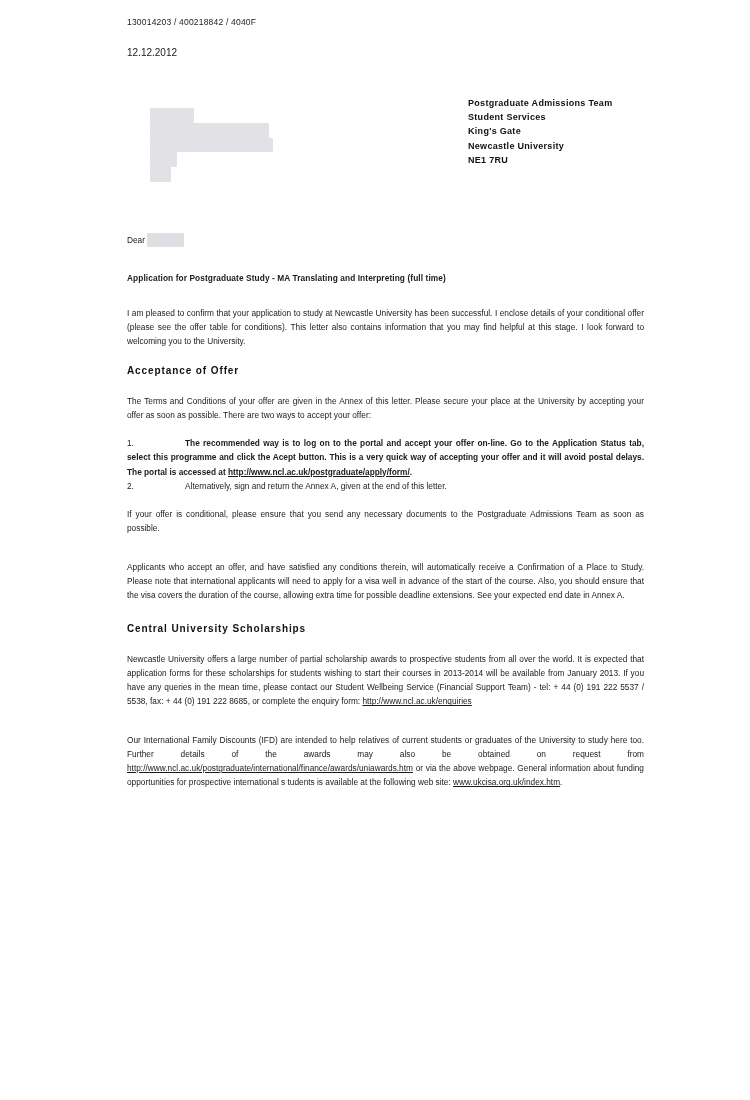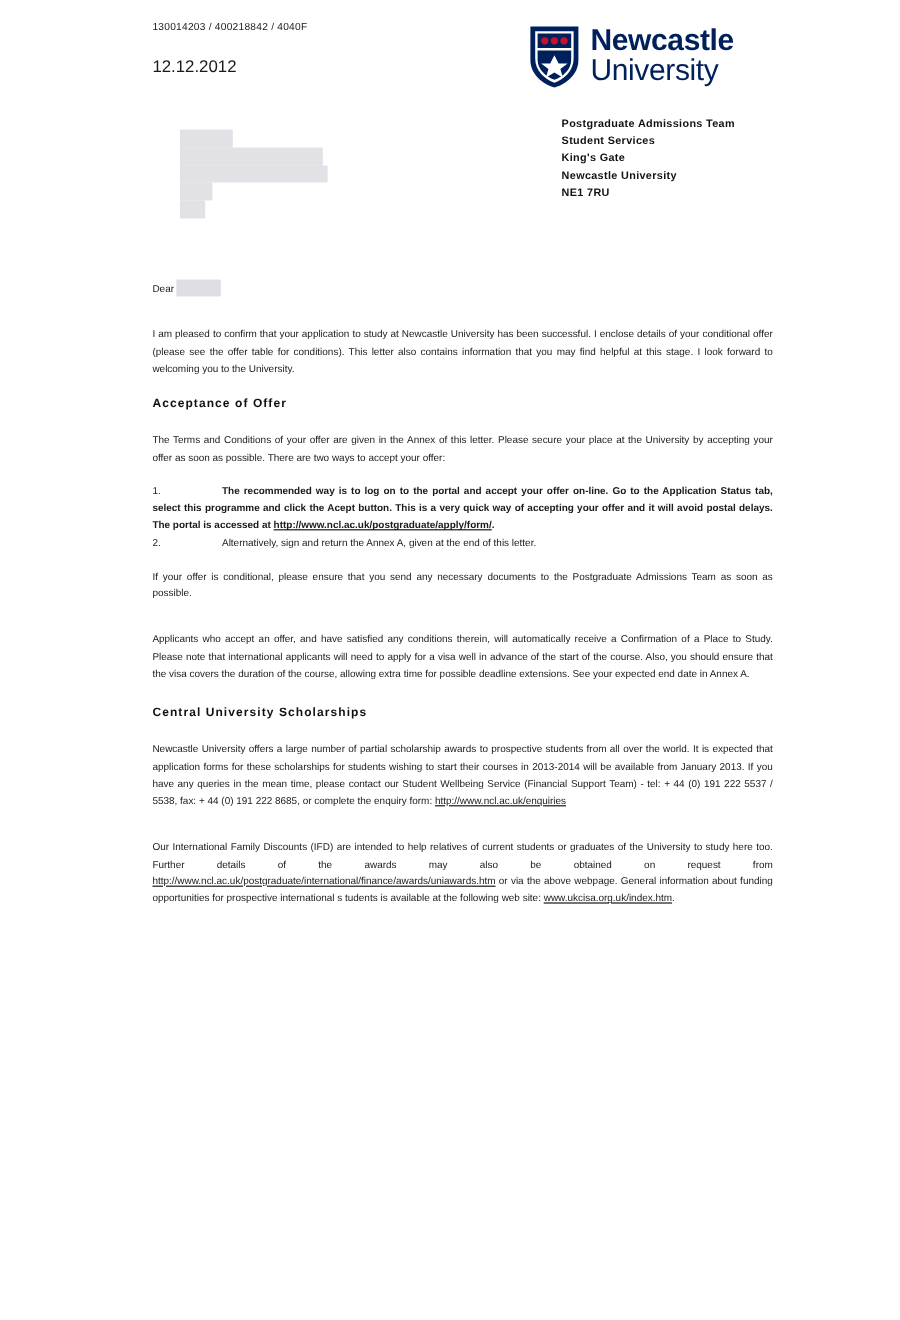--- a/index.html
+++ b/index.html
@@ -29,21 +29,21 @@
     left: 127px;
     top: 17px;
     font-size: 8.5px;
     letter-spacing: 0.2px;
     color: #1a1a1a;
   }
   .date-line {
     position: absolute;
     left: 127px;
     top: 47px;
-    font-size: 14px;
+    font-size: 10px;
     color: #1a1a1a;
   }
 
   
   .logo {
     position: absolute;
     left: 440px;
     top: 18px;
     width: 200px;
     height: 58px;
@@ -156,38 +156,20 @@
   .tight { margin-bottom: 0; }
 </style>
 </head>
 <body>
 
 <div class="page">
 
   <div class="ref-line">130014203 /  400218842 /  4040F</div>
   <div class="date-line">12.12.2012</div>
 
-  <div class="logo">
-    <div class="shield">
-      <svg width="44" height="54" viewBox="0 0 44 54" xmlns="http://www.w3.org/2000/svg">
-        <path d="M2 2 H42 V30 C42 42 32 50 22 53 C12 50 2 42 2 30 Z" fill="#00205b"></path>
-        <path d="M6 6 H38 V29 C38 39 30 46 22 49 C14 46 6 39 6 29 Z" fill="#ffffff"></path>
-        <path d="M8 8 H36 V20 H8 Z" fill="#00205b"></path>
-        <circle cx="14" cy="14" r="3" fill="#c8102e"></circle>
-        <circle cx="22" cy="14" r="3" fill="#c8102e"></circle>
-        <circle cx="30" cy="14" r="3" fill="#c8102e"></circle>
-        <path d="M8 22 H36 V30 C36 38 29 44 22 46.5 C15 44 8 38 8 30 Z" fill="#00205b"></path>
-        <path d="M22 26 L25.5 33 L33 33 L27 37.5 L29 44.5 L22 40.5 L15 44.5 L17 37.5 L11 33 L18.5 33 Z" fill="#ffffff"></path>
-      </svg>
-    </div>
-    <div class="logo-text">
-      <span class="l1">Newcastle</span>
-      <span class="l2">University</span>
-    </div>
-  </div>
 
   <div class="recipient">
     <div><span class="redacted">Miss Yan Xu</span></div>
     <div><span class="redacted">Room 402, Building 22, Lane 457</span></div>
     <div><span class="redacted">Wuzhong Road, Minhang, General</span></div>
     <div><span class="redacted">200000</span></div>
     <div><span class="redacted">China</span></div>
   </div>
 
   <div class="sender">
@@ -195,20 +177,21 @@
     <div>Student  Services</div>
     <div>King's Gate</div>
     <div>Newcastle University</div>
     <div>NE1  7RU</div>
   </div>
 
   <div class="body-col">
 
     <p class="salutation"><span>Dear </span><span class="name-redact">Room Xu,</span></p>
 
+    <p class="subject">Application for Postgraduate Study - MA Translating and Interpreting (full time)</p>
 
     <p class="para">I am pleased to confirm that your application to study at Newcastle University has been successful. I enclose details of your conditional offer (please see the offer table for conditions). This letter also contains information that you may find helpful at this stage. I look forward to welcoming you to the University.</p>
 
     <h2 class="section">Acceptance of Offer</h2>
 
     <p class="para tight">The Terms and Conditions of your offer are given in the Annex of this letter. Please secure your place at the University by accepting your offer as soon as possible. There are two ways to accept your offer:</p>
 
     <p class="num-item">
       <span class="num">1.</span><span class="bold">The recommended way is to log on to the portal and accept   your offer on-line. Go to the Application Status tab, select this programme and click the Acept button. This is a very quick way  of accepting your offer and it will avoid postal delays. The portal is accessed at </span><a class="link bold" href="#">http://www.ncl.ac.uk/postgraduate/apply/form/</a><span class="bold">.</span>
     </p>

